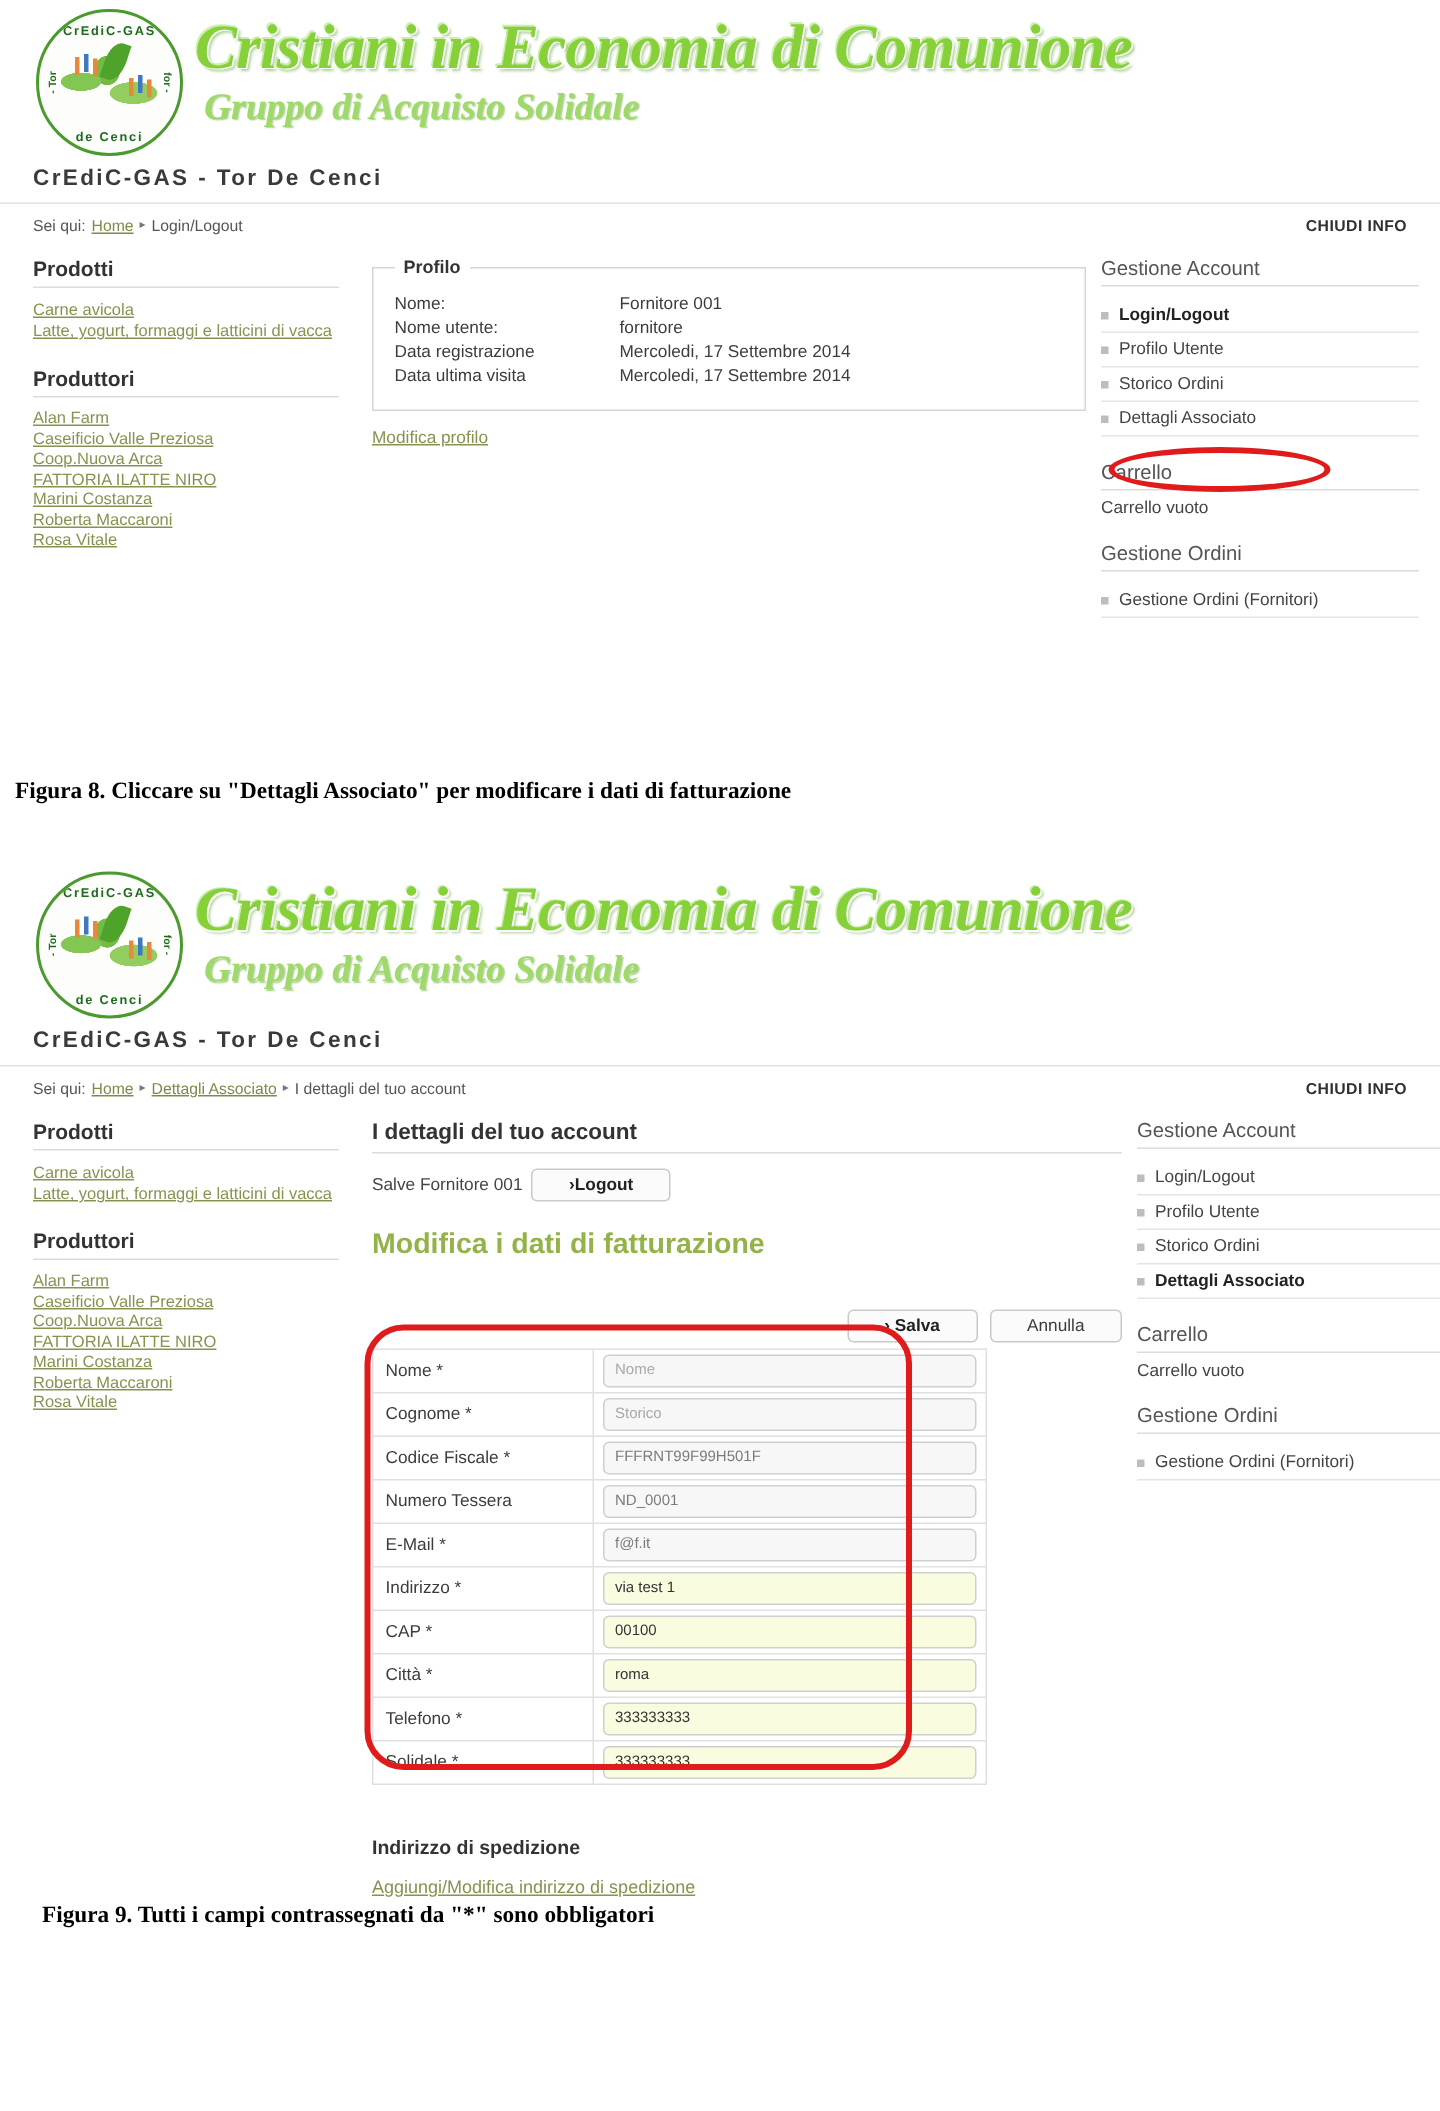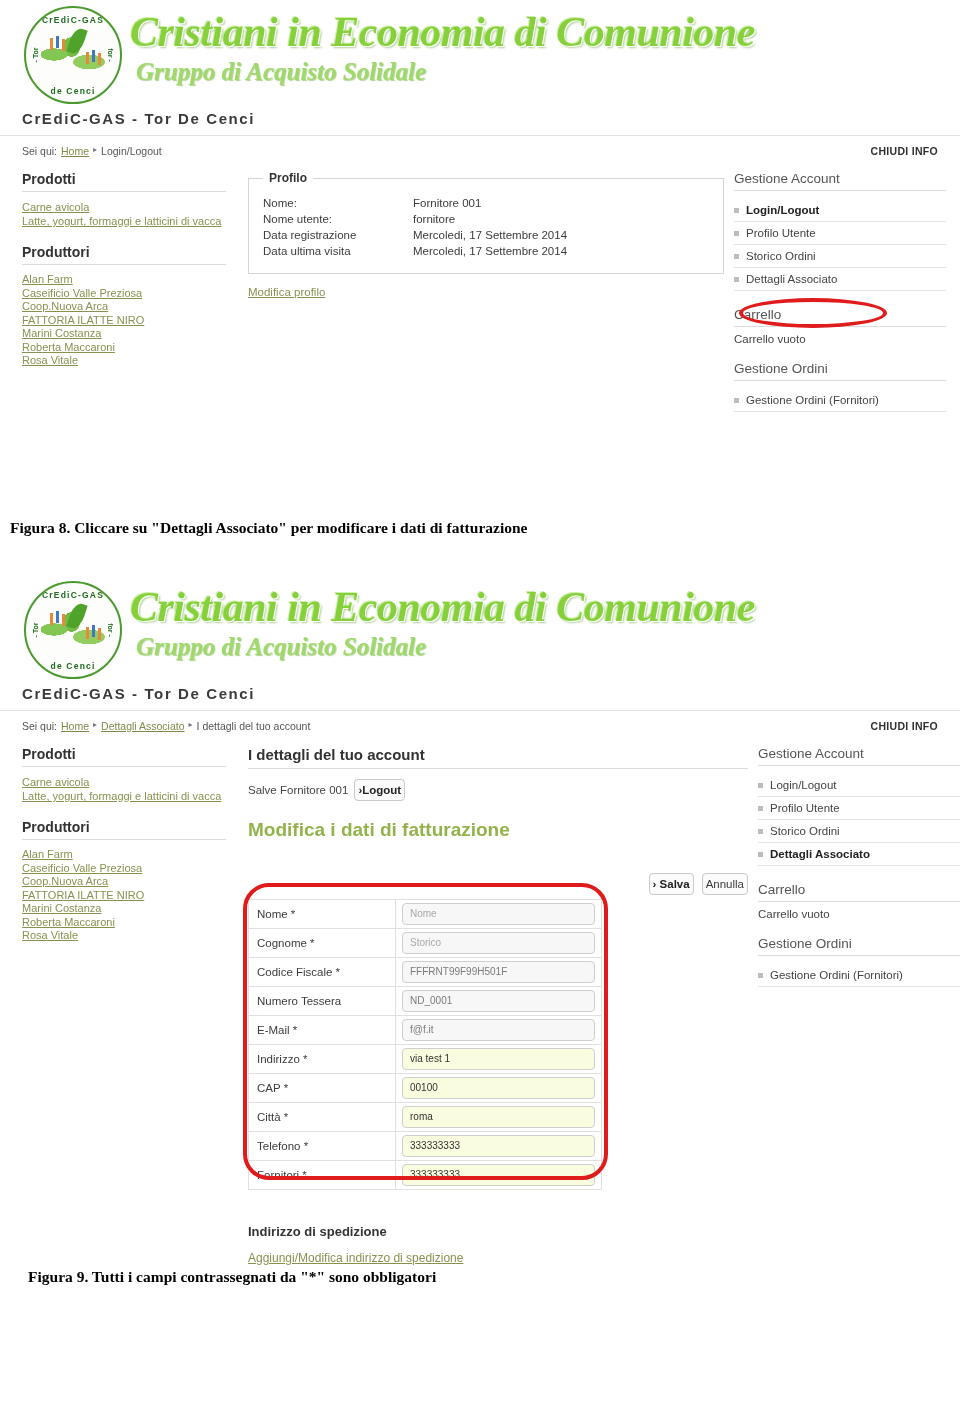--- a/index.html
+++ b/index.html
@@ -165,32 +165,32 @@
     font-family:"Liberation Sans", sans-serif; font-size:15px; font-weight:bold; color:#333;
     padding-bottom:5px; border-bottom:1px solid #dcdcdc;
   }
   .salve-row {
     display:flex; align-items:center; gap:6px; margin-top:10px;
     font-family:"Liberation Sans", sans-serif; font-size:11.5px; color:#444;
   }
   .btn {
     font-family:"Liberation Sans", sans-serif; font-size:11.5px;
     border:1px solid #c9c9c9; background:#fbfbfb; border-radius:4px;
-    padding:2px 3px; color:#3b3b3b; line-height:16px; white-space:nowrap;
+    padding:2px 24px; color:#3b3b3b; line-height:16px; white-space:nowrap;
   }
   .btn.bold { font-weight:bold; color:#222; }
   .form-head {
     font-family:"Liberation Sans", sans-serif; font-size:19px; font-weight:bold;
     color:#93b34a; margin: 18px 0 6px 0;
   }
   .save-row { display:flex; justify-content:flex-end; gap:8px; margin-bottom:4px;margin-top:32px; }
 
   .fields-wrap { position: relative; }
   table.fields {
-    border-collapse: collapse; width: 354px;
+    border-collapse: collapse; width: 410px;
     font-family:"Liberation Sans", sans-serif; font-size:11.5px;
   }
   table.fields td { border:1px solid #e0e0e0; padding: 4px 8px; height: 23px; }
   table.fields td.lab { width: 147px; color:#3c3c3c; background:#fff; }
   table.fields td.val { padding: 3px 6px; }
   .inp {
     display:block; width: 100%;
     border:1px solid #cfcfcf; border-radius:4px;
     padding: 2px 7px; font-size:10px; color:#7b7b7b;
     background:#f7f7f7; line-height:16px;
@@ -469,21 +469,21 @@
                     <span class="inp filled">roma</span>
                   </td>
             </tr>
             <tr>
               <td class="lab">Telefono *</td>
               <td class="val">
                     <span class="inp filled">333333333</span>
                   </td>
             </tr>
             <tr>
-              <td class="lab">Fornitori *</td>
+              <td class="lab">Solidale *</td>
               <td class="val">
                     <span class="inp filled">333333333</span>
                   </td>
             </tr>
           </tbody>
             </table>
           <div class="red-oval" style="left:-5px; top:-16px; width:365px; height:297px;"></div>
         </div>
 
         <div class="ship-head">Indirizzo di spedizione</div>

